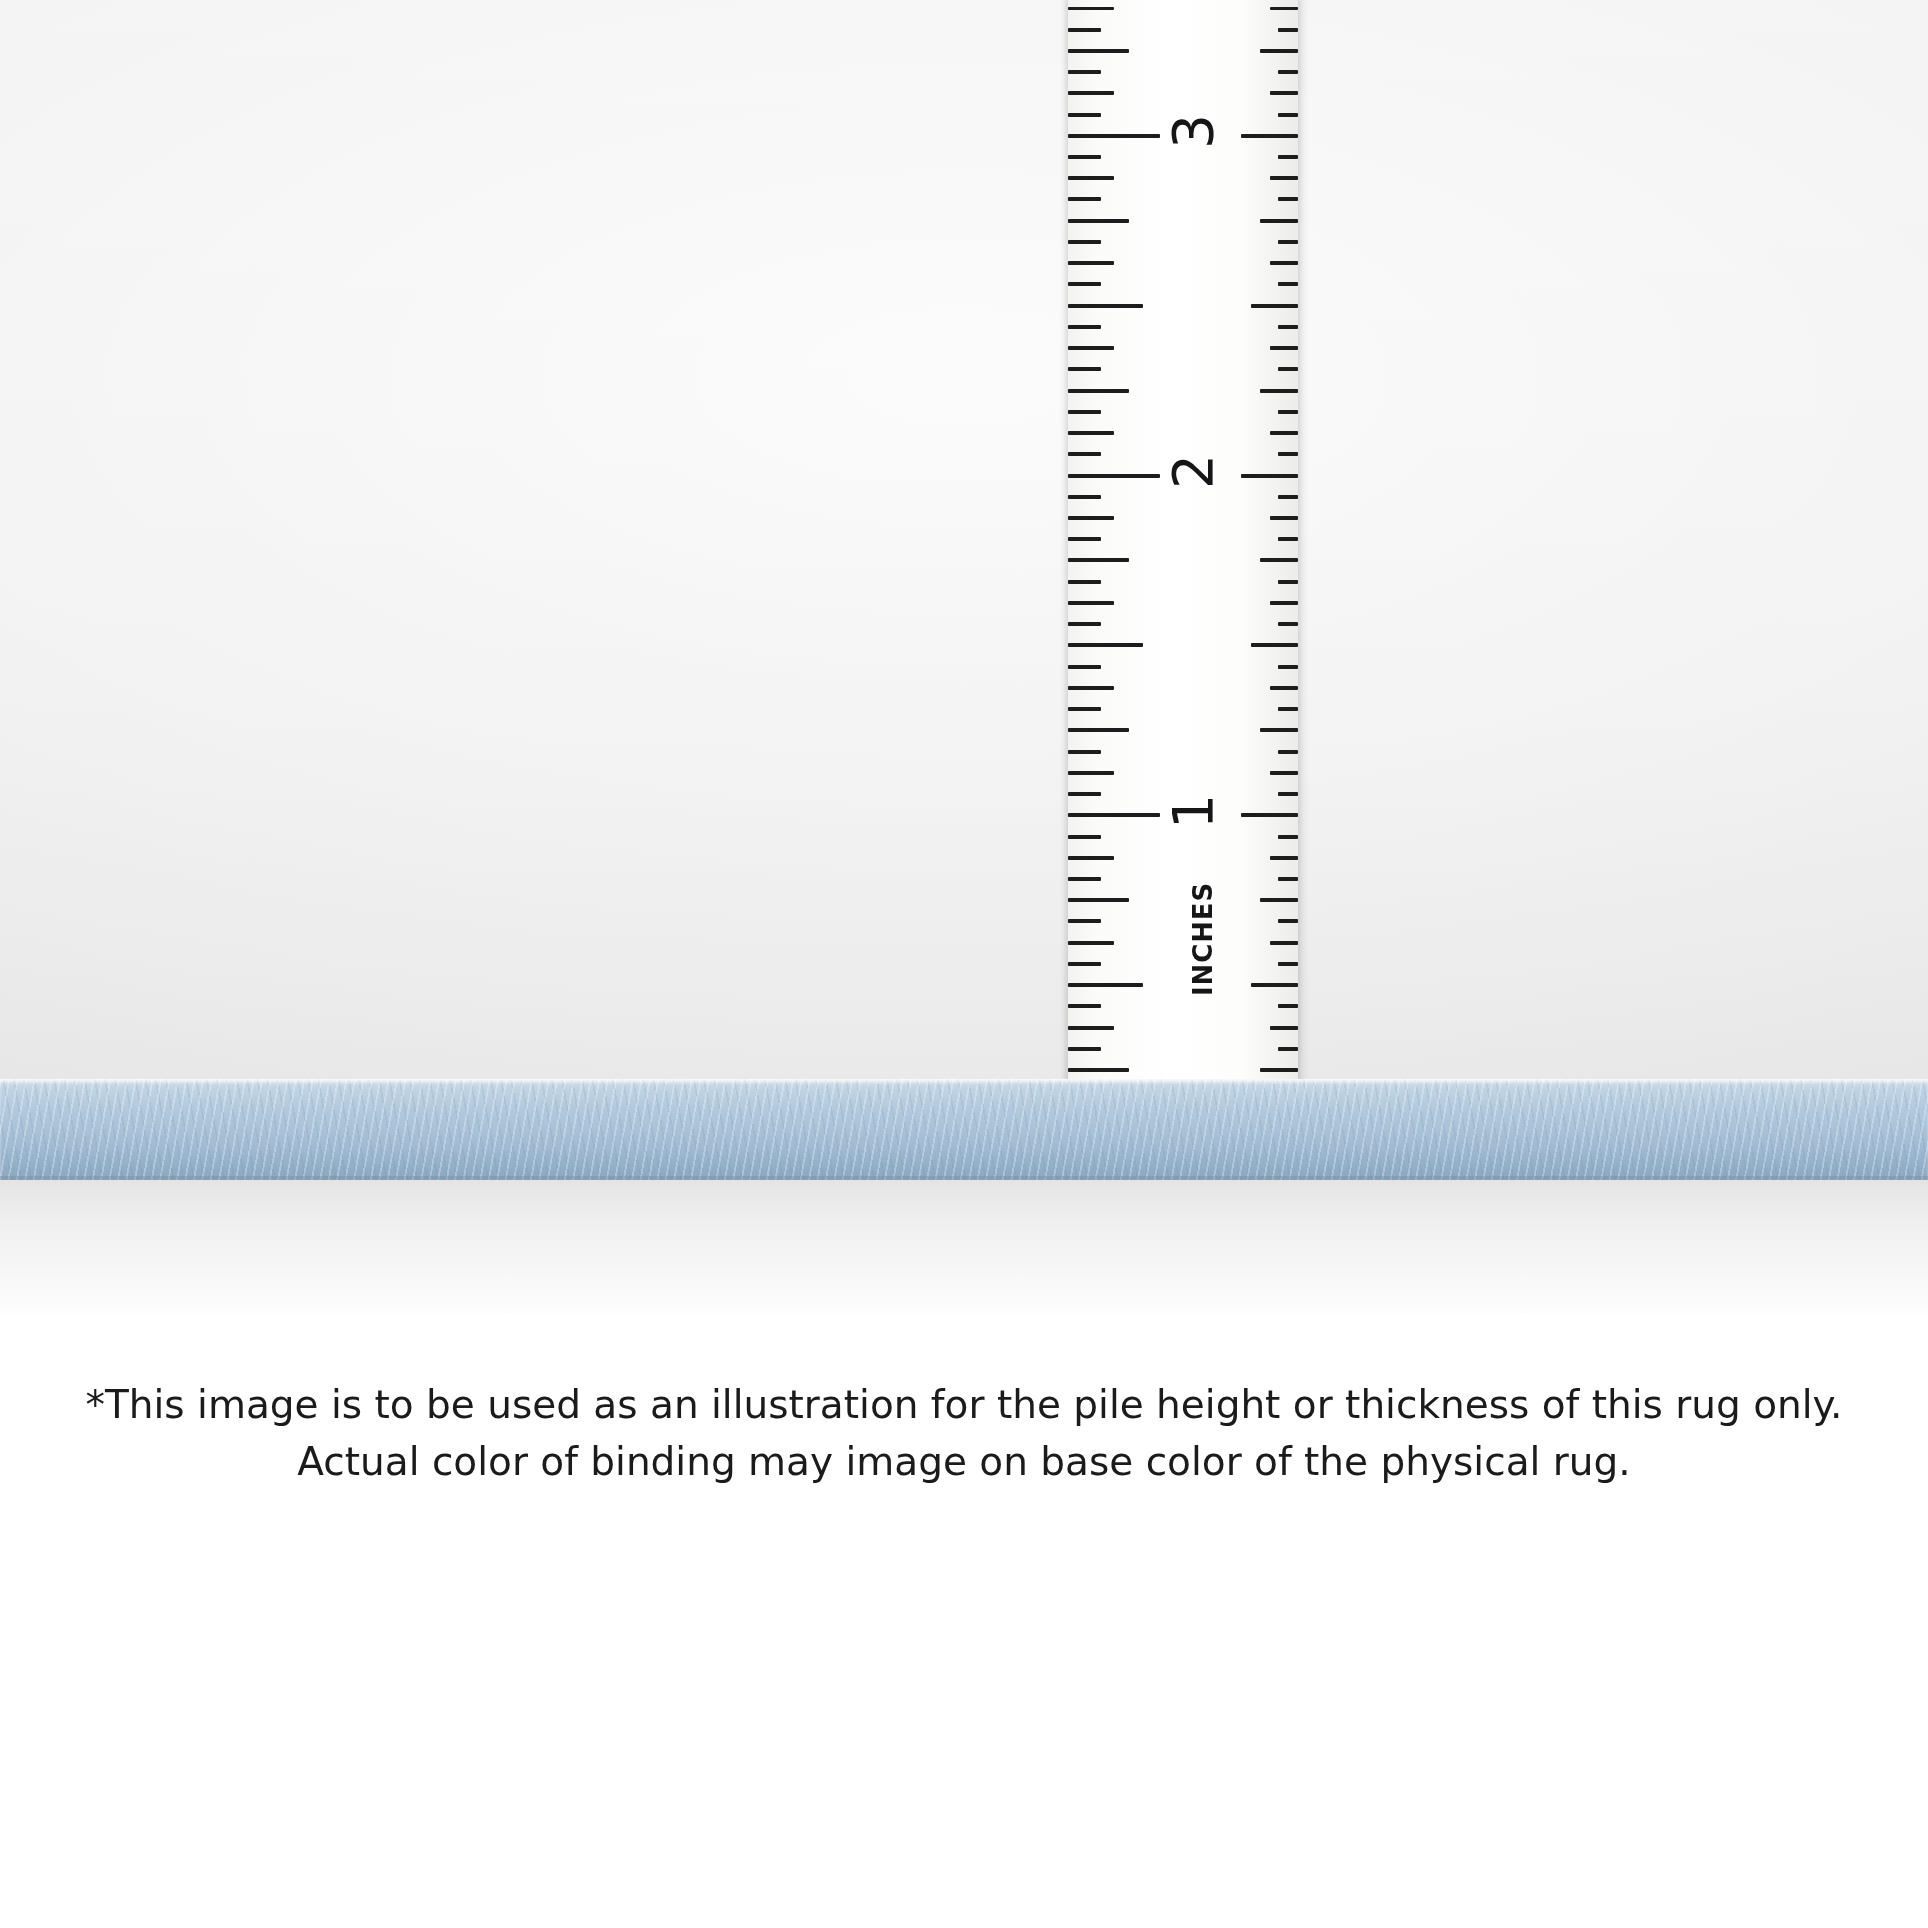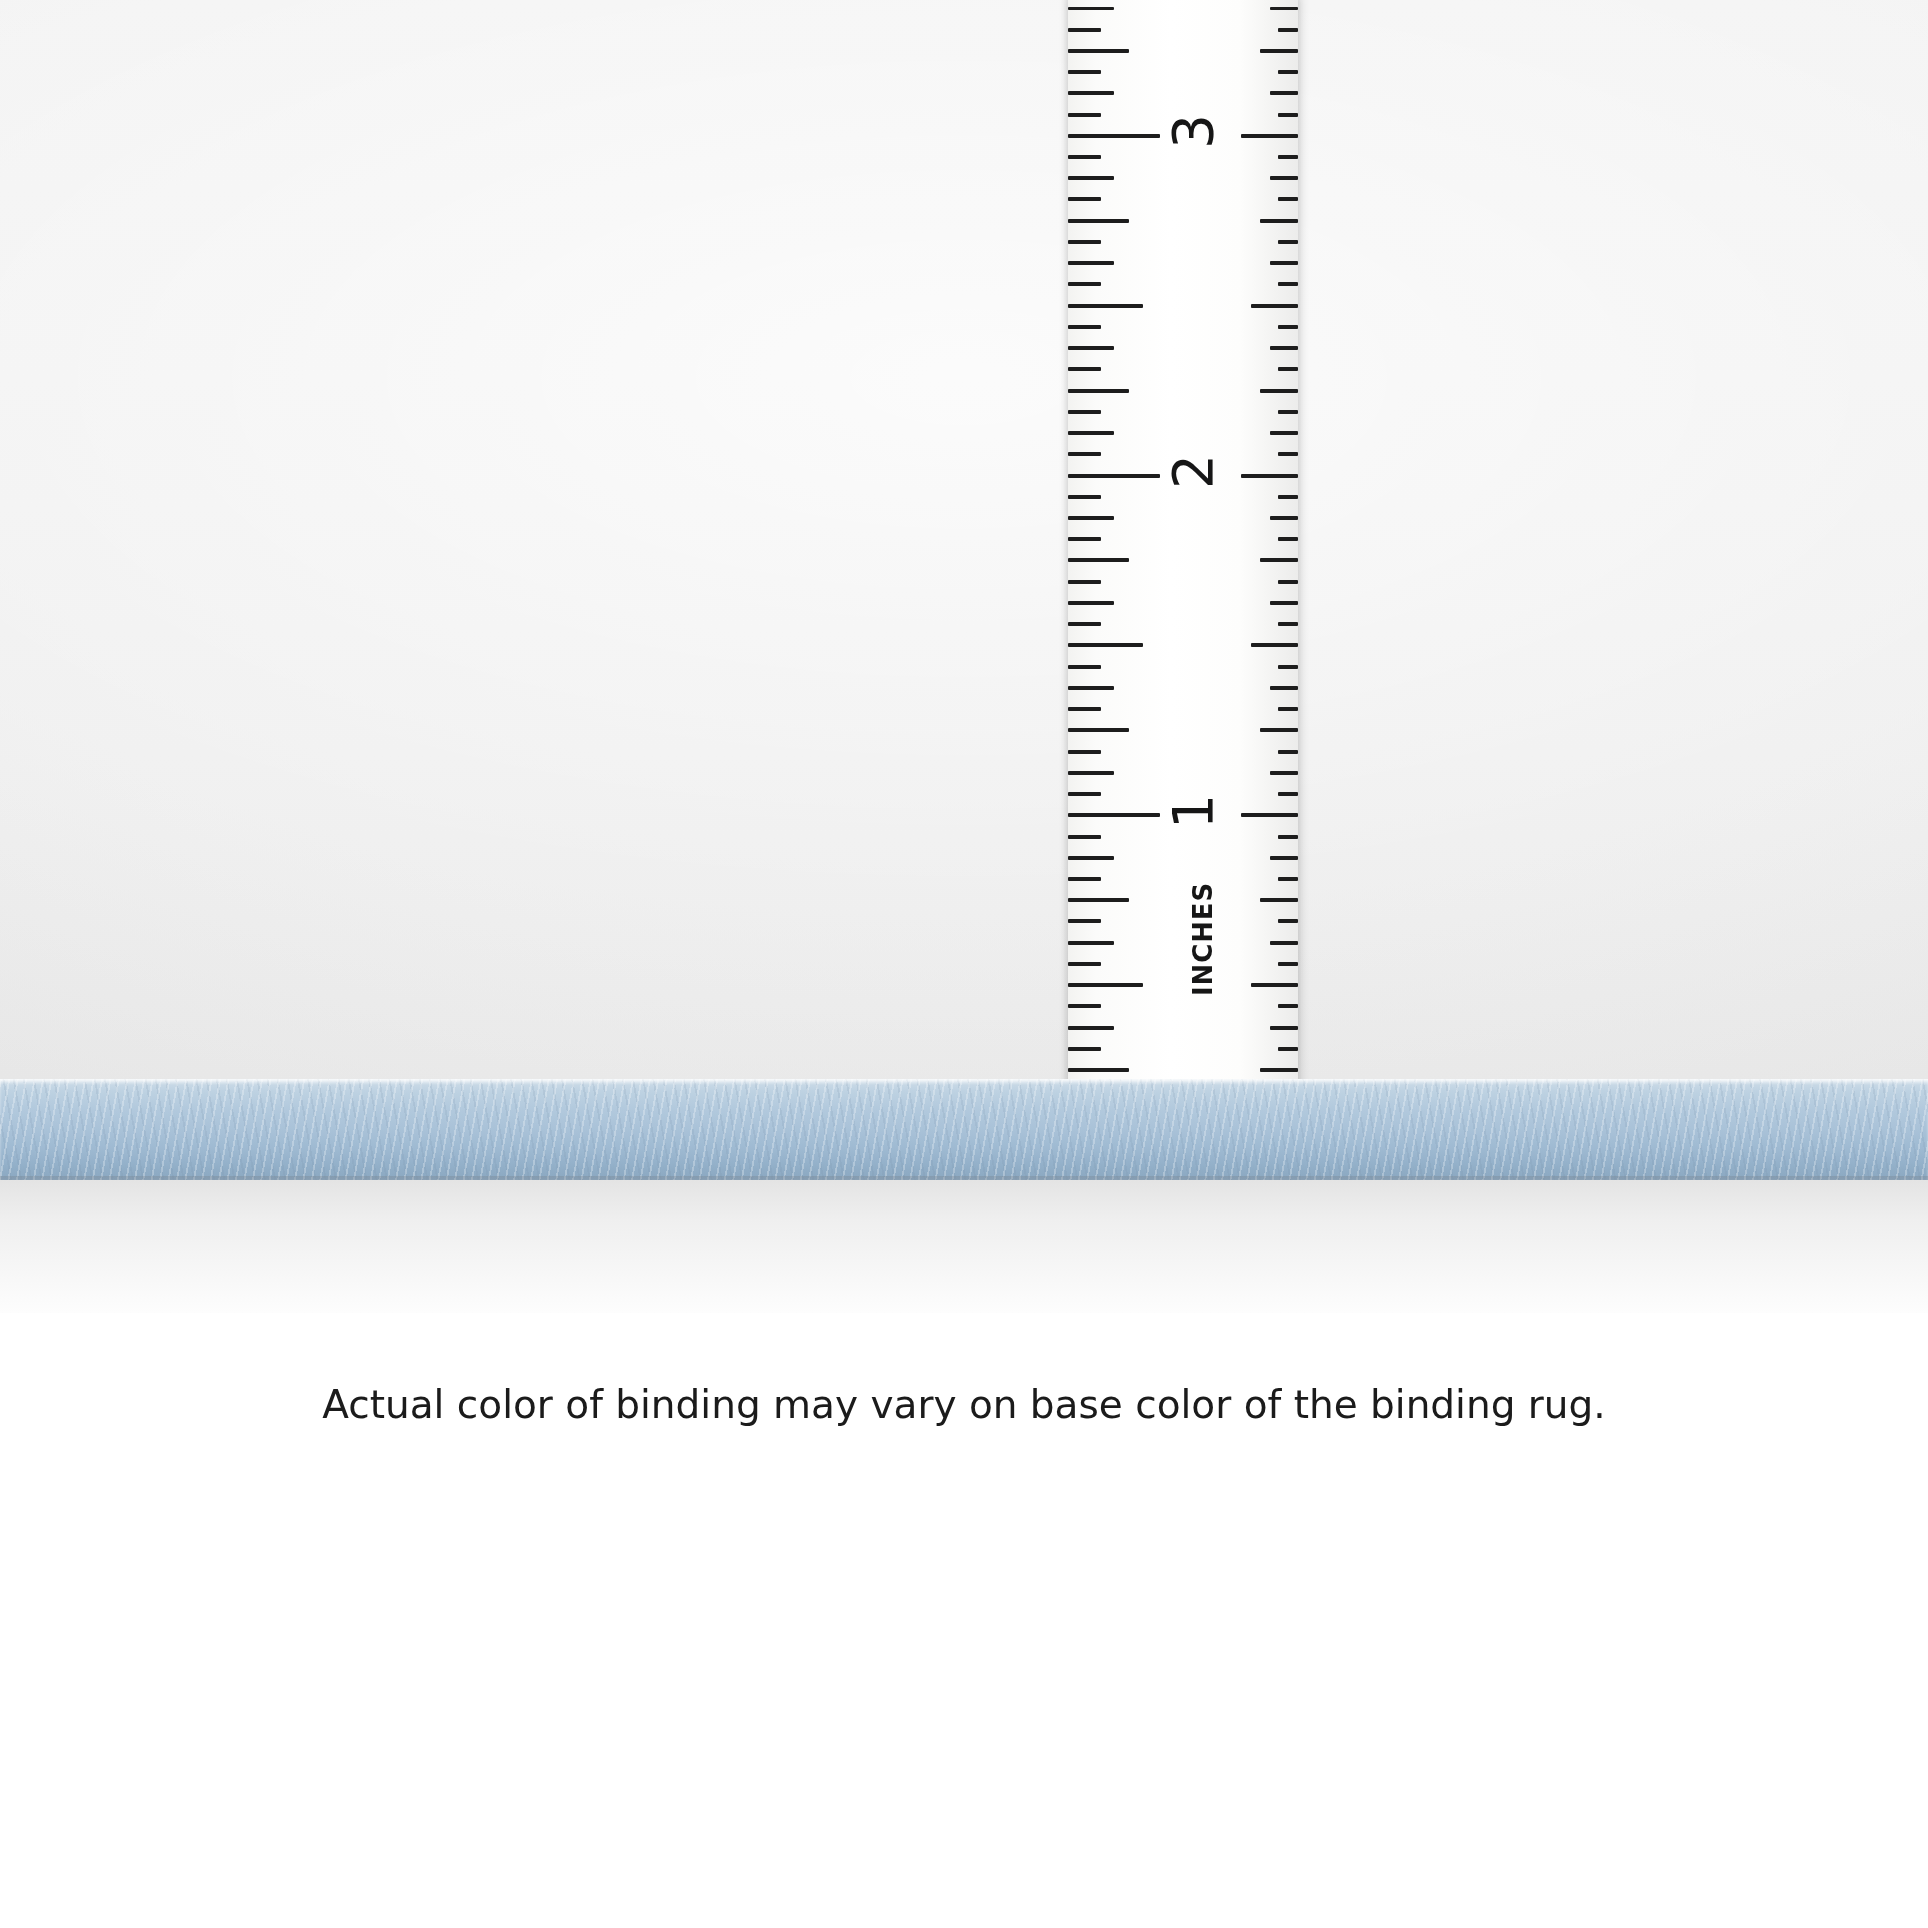--- a/index.html
+++ b/index.html
@@ -320,15 +320,16 @@
   <div class="rug-binding">
     <div class="rug-binding-texture"></div>
     <div class="rug-binding-topline"></div>
   </div>
   <div class="rug-binding-shadow"></div>
 
   <div class="floor"></div>
 </div>
 
 <div class="caption">
-  <span class="caption-line">Actual color of binding may vary on base color of the binding rug.</span>
+  <span class="caption-line">*This image is to be used as an illustration for the pile height or thickness of this rug only.</span>
+  <span class="caption-line">Actual color of binding may image on base color of the physical rug.</span>
 </div>
 
 
 </body></html>

